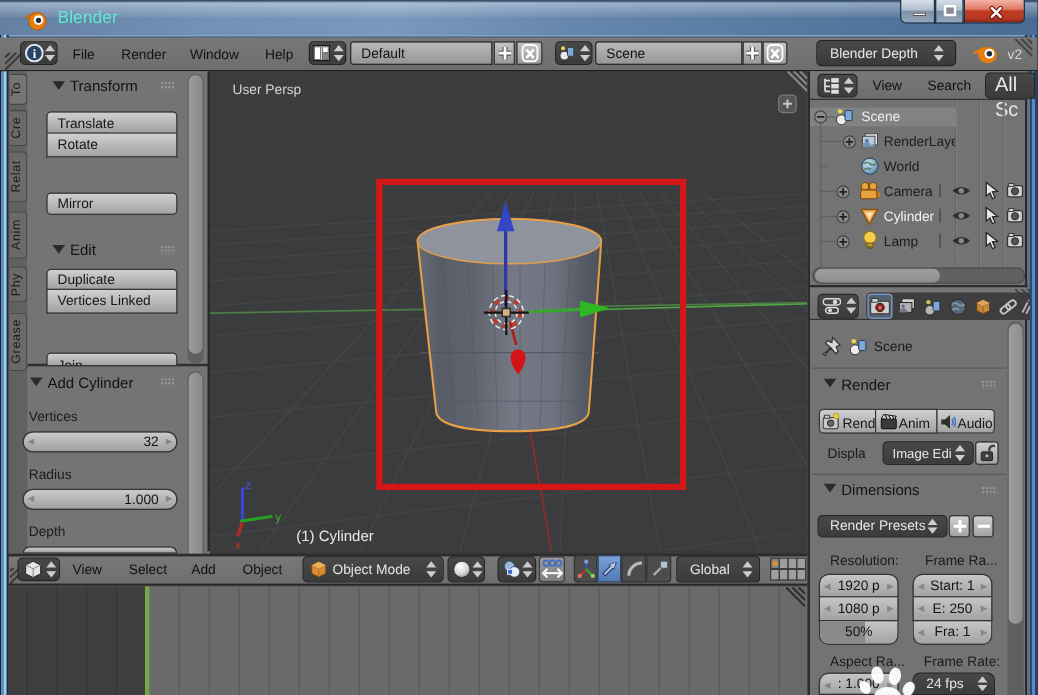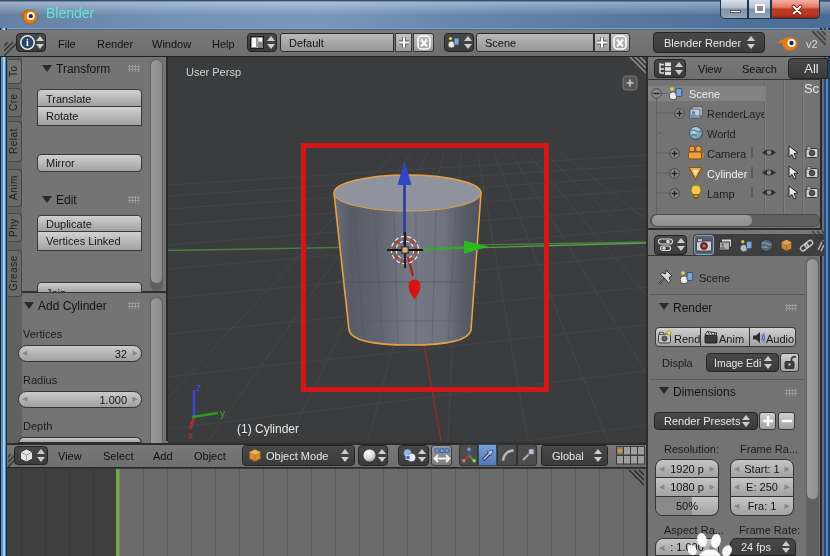--- a/index.html
+++ b/index.html
@@ -130,21 +130,21 @@
     <svg class="abs" style="left:596px;top:6px" width="12" height="13">
         <path d="M6 1.5 V11.5 M1 6.5 H11" stroke="#555" stroke-width="4"></path>
         <path d="M6 1.5 V11.5 M1 6.5 H11" stroke="#fdfdfd" stroke-width="2.2"></path>
       </svg>
     <div class="abs lbtn" style="left:610px;top:3px;width:20px;height:19px;border-radius:0 3px 3px 0;background:linear-gradient(180deg,#c4c4c4,#9a9a9a);"></div>
     <svg class="abs" style="left:613px;top:5px" width="14" height="15">
         <rect x="1" y="1" width="12" height="13" rx="3.5" fill="none" stroke="#fdfdfd" stroke-width="1.6"></rect>
         <path d="M4 4.5 L10 11.5 M10 4.5 L4 11.5" stroke="#fdfdfd" stroke-width="2"></path>
       </svg>
 
-    <div class="abs ddk" style="left:653px;top:2px;width:112px;height:21px;padding-left:10px;line-height:20px;">Blender Render</div>
+    <div class="abs ddk" style="left:653px;top:2px;width:112px;height:21px;padding-left:10px;line-height:20px;">Blender Depth</div>
     <div class="abs spin" style="left:746px;top:3px;height:19px;"></div>
 
     <svg class="abs" style="left:777px;top:5px" width="22" height="16" viewBox="0 0 22 16">
       <ellipse cx="13" cy="9" rx="7.5" ry="6.5" fill="#e87d0d"></ellipse>
       <circle cx="14.5" cy="8" r="4" fill="#fdfdfd"></circle>
       <circle cx="14.5" cy="8" r="2.2" fill="#1d2b42"></circle>
       <path d="M0 7.5 L11 2 L8 8 Z" fill="#e87d0d"></path>
     </svg>
     <div class="abs" style="left:806px;top:8px;font-size:11px;color:#d8d8d8;">v2</div>
   </div>
@@ -427,21 +427,21 @@
     <div class="abs ddk" style="left:6px;top:2px;width:32px;height:19px;"></div>
     <svg class="abs" style="left:10px;top:4px" width="14" height="15">
         <path d="M2 2 V12 M2 3.5 H6 M2 8 H6 M2 12 H6" stroke="#e0e0e0" stroke-width="1.4" fill="none"></path>
         <rect x="7" y="1.5" width="6" height="3.6" fill="#e0e0e0"></rect>
         <rect x="7" y="6.2" width="6" height="3.6" fill="#e0e0e0"></rect>
         <rect x="7" y="10.8" width="6" height="3.2" fill="#e0e0e0"></rect>
       </svg>
     <div class="abs spin" style="left:26px;top:2px;height:19px;"></div>
     <div class="abs menu" style="left:50px;top:6px;">View</div>
     <div class="abs menu" style="left:94px;top:6px;">Search</div>
-    <div class="abs ddk" style="left:140px;top:1px;width:40px;height:21px;border-radius:4px 0 0 4px;font-size:13px;line-height:20px;padding-left:7px;text-align:center;">All Sc</div>
+    <div class="abs ddk" style="left:140px;top:1px;width:40px;height:21px;border-radius:4px 0 0 4px;font-size:16px;line-height:20px;padding-left:7px;">All Sc</div>
 
     <svg class="abs" style="left:0;top:23px" width="174" height="148">
       <path d="M116.5 0 V148 M135.5 0 V148 M154.5 0 V148" stroke="#666" stroke-width="1"></path>
       <path d="M117.5 0 V148 M136.5 0 V148 M155.5 0 V148" stroke="#7e7e7e" stroke-width="1"></path>
     </svg>
 
     <div class="abs" style="left:0;top:29px;width:117px;height:15px;background:#808284;"></div>
 
     <svg class="abs" style="left:0;top:23px" width="116" height="148">
       <path d="M8.5 14 V136" stroke="#606060" stroke-width="1"></path>

